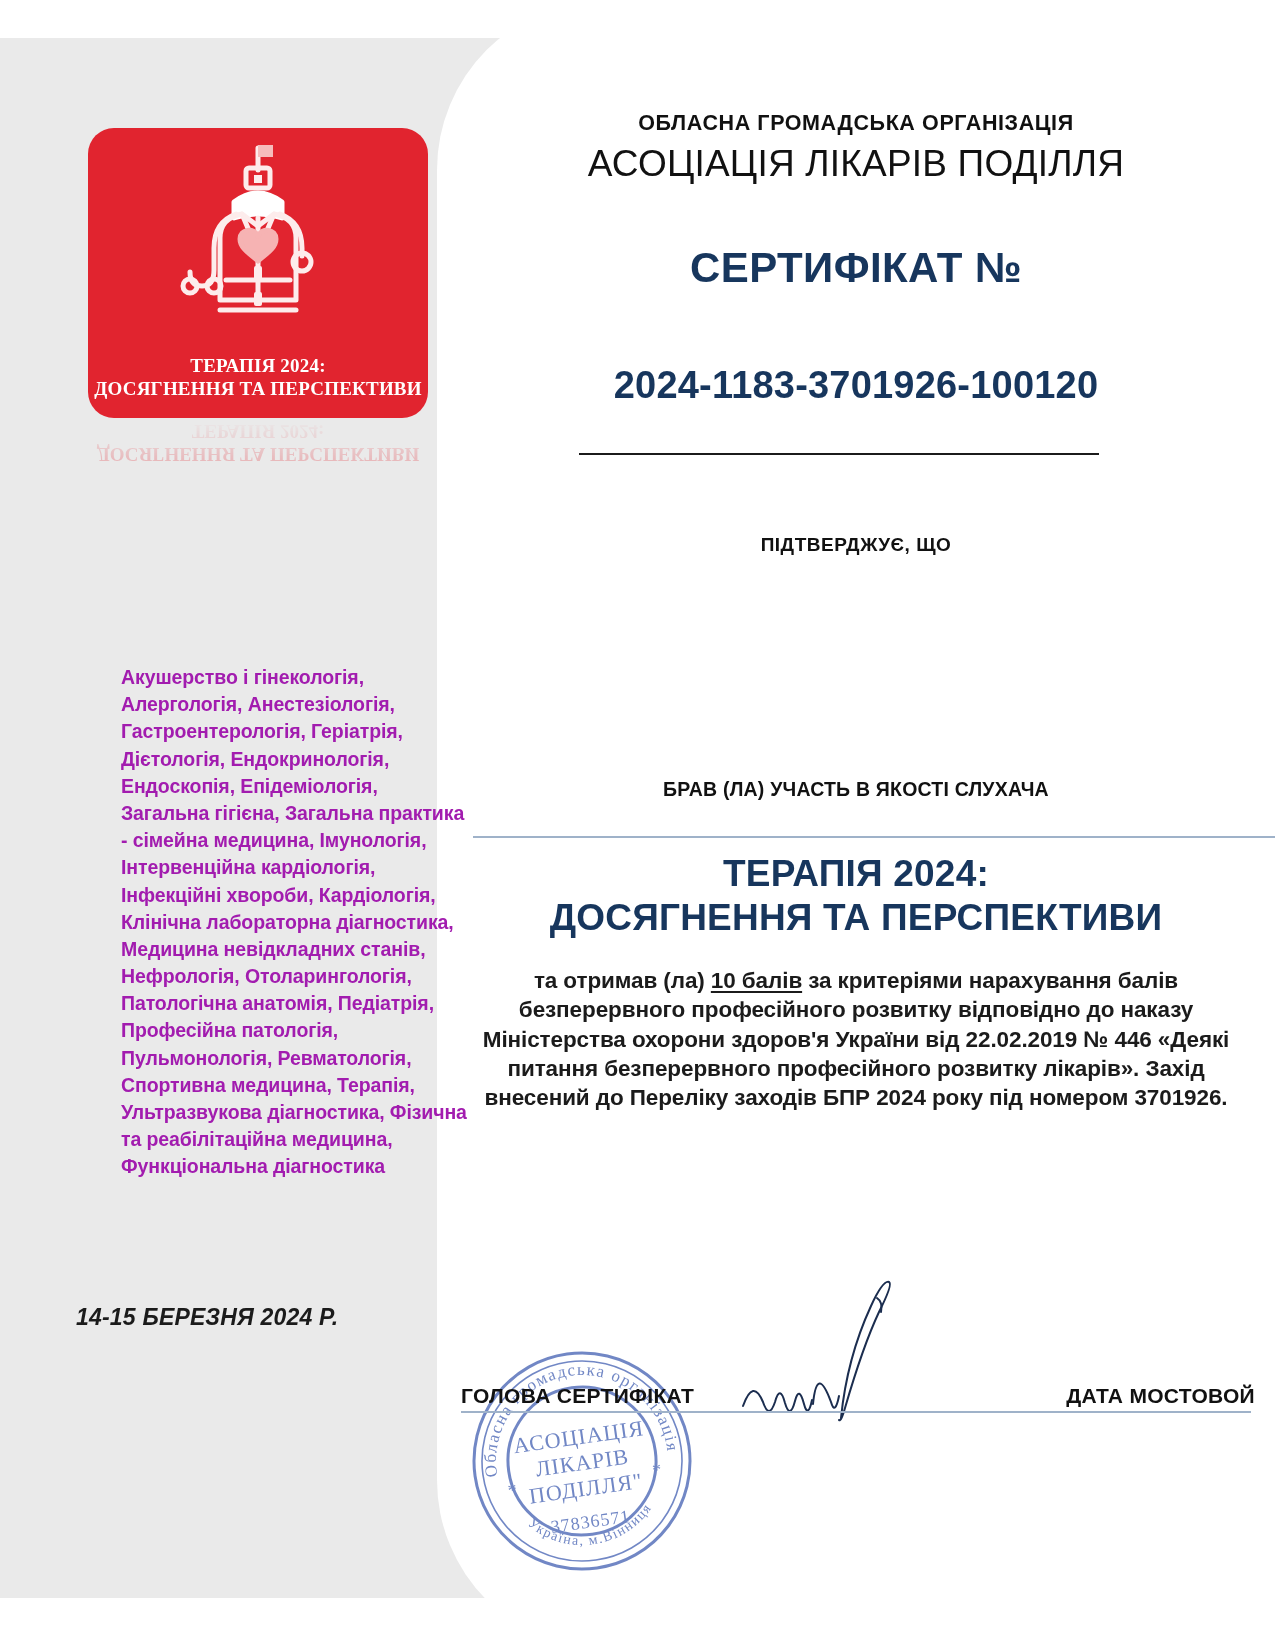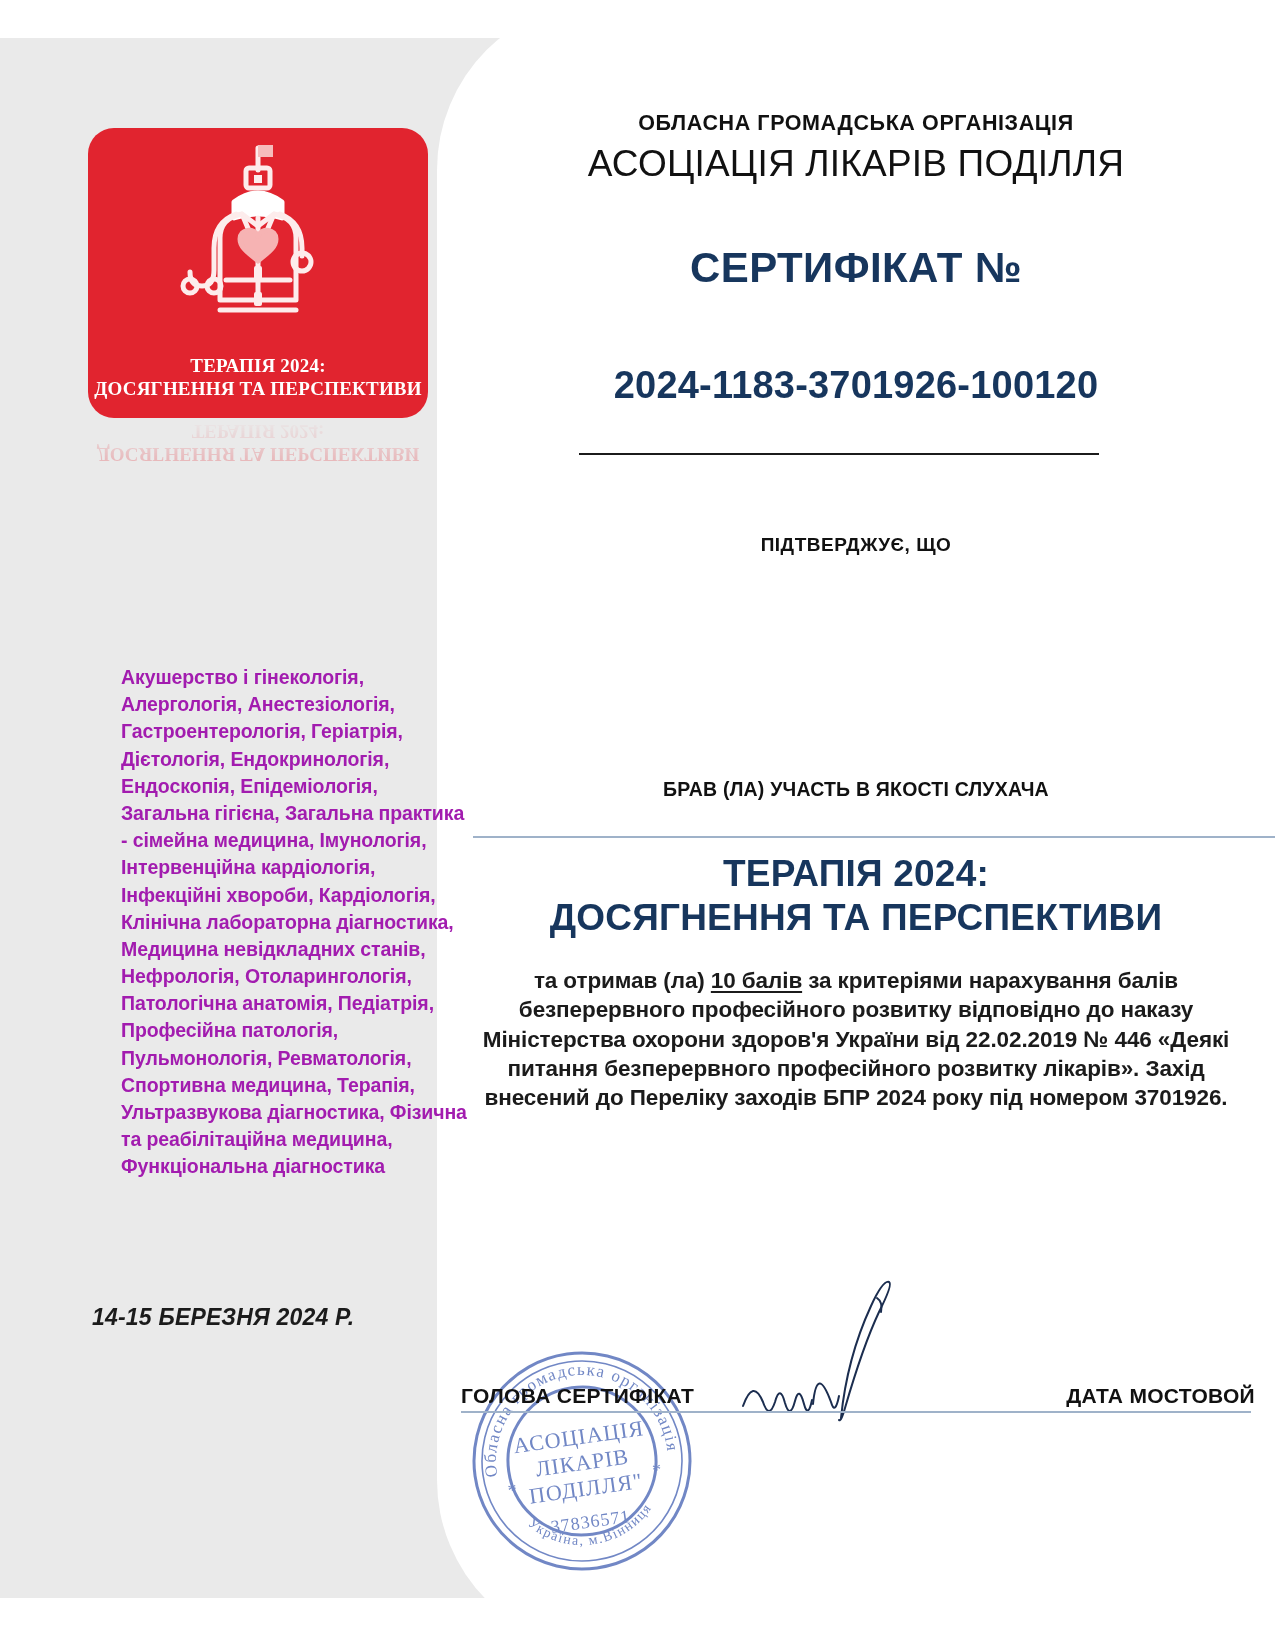--- a/index.html
+++ b/index.html
@@ -170,21 +170,20 @@
   .side-date-value {
     position: absolute;
     left: 76px;
     top: 1304px;
     width: 340px;
     color: #1b1b1b;
     font-weight: bold;
     font-style: italic;
     font-size: 23px;
     letter-spacing: 0.2px;
-    margin-left: 16px;
   }
 
   
   .main {
     position: absolute;
     left: 437px;
     top: 16px;
     width: 838px;
     height: 1598px;
   }

